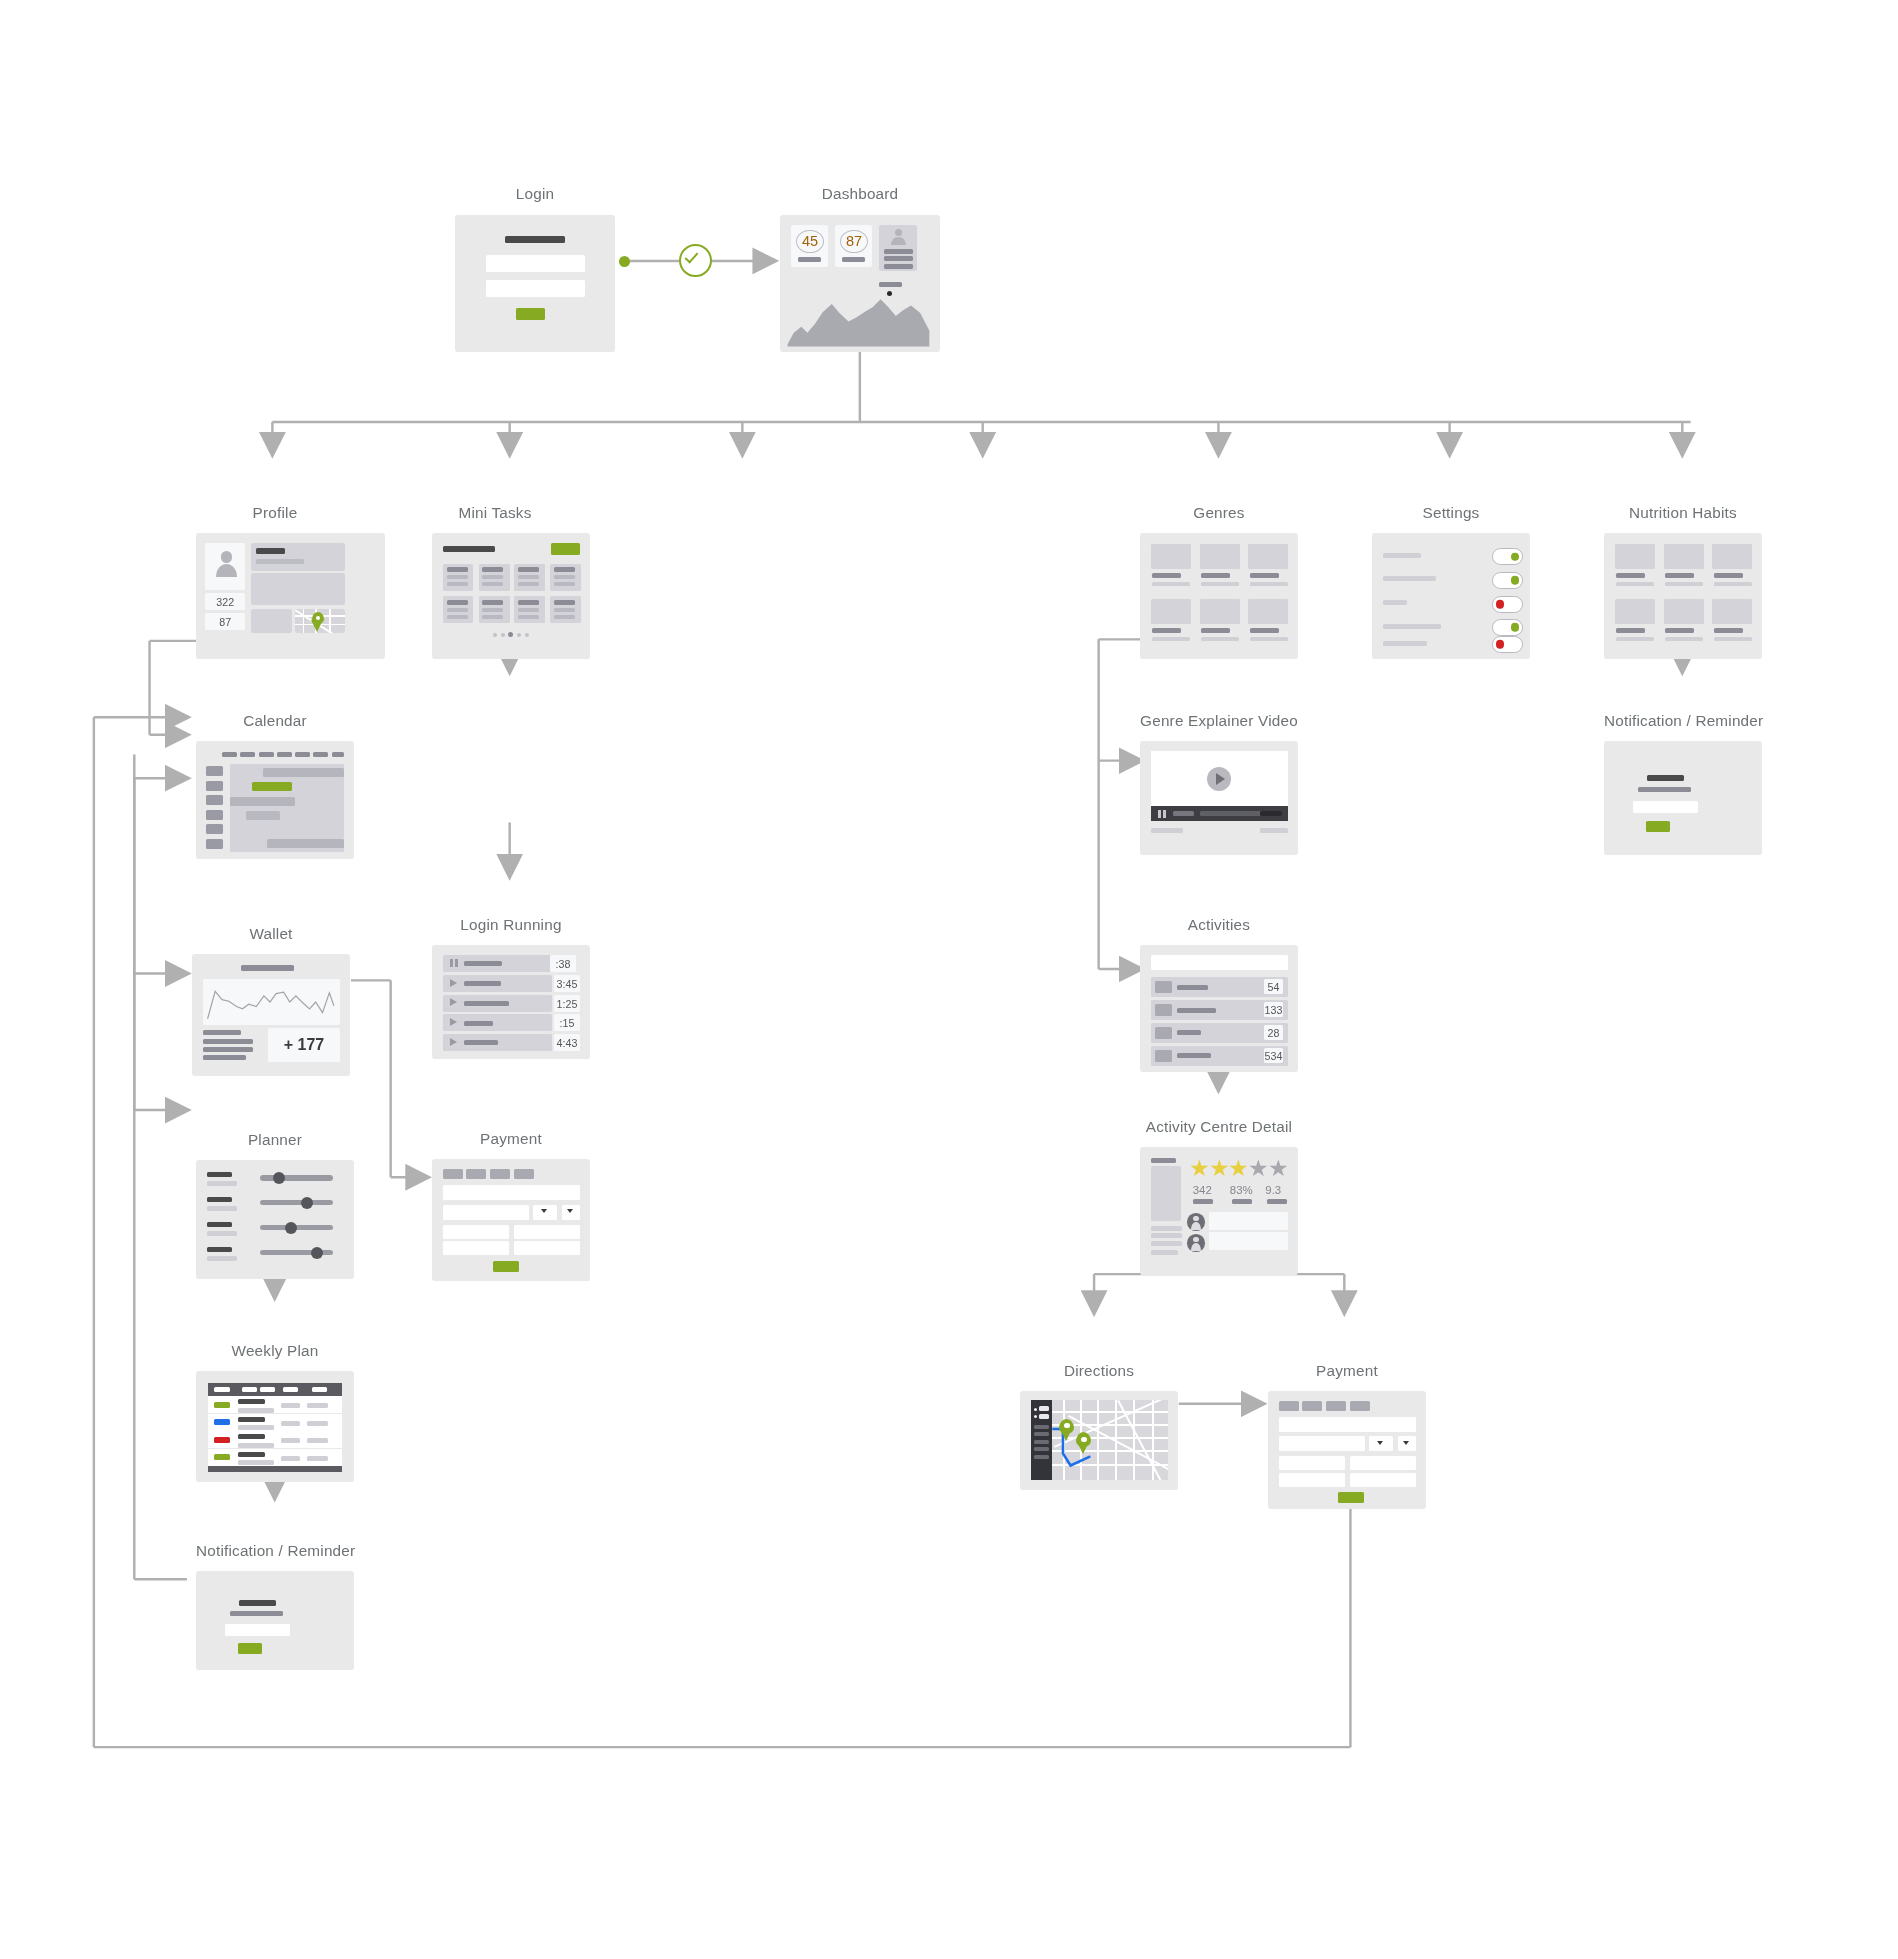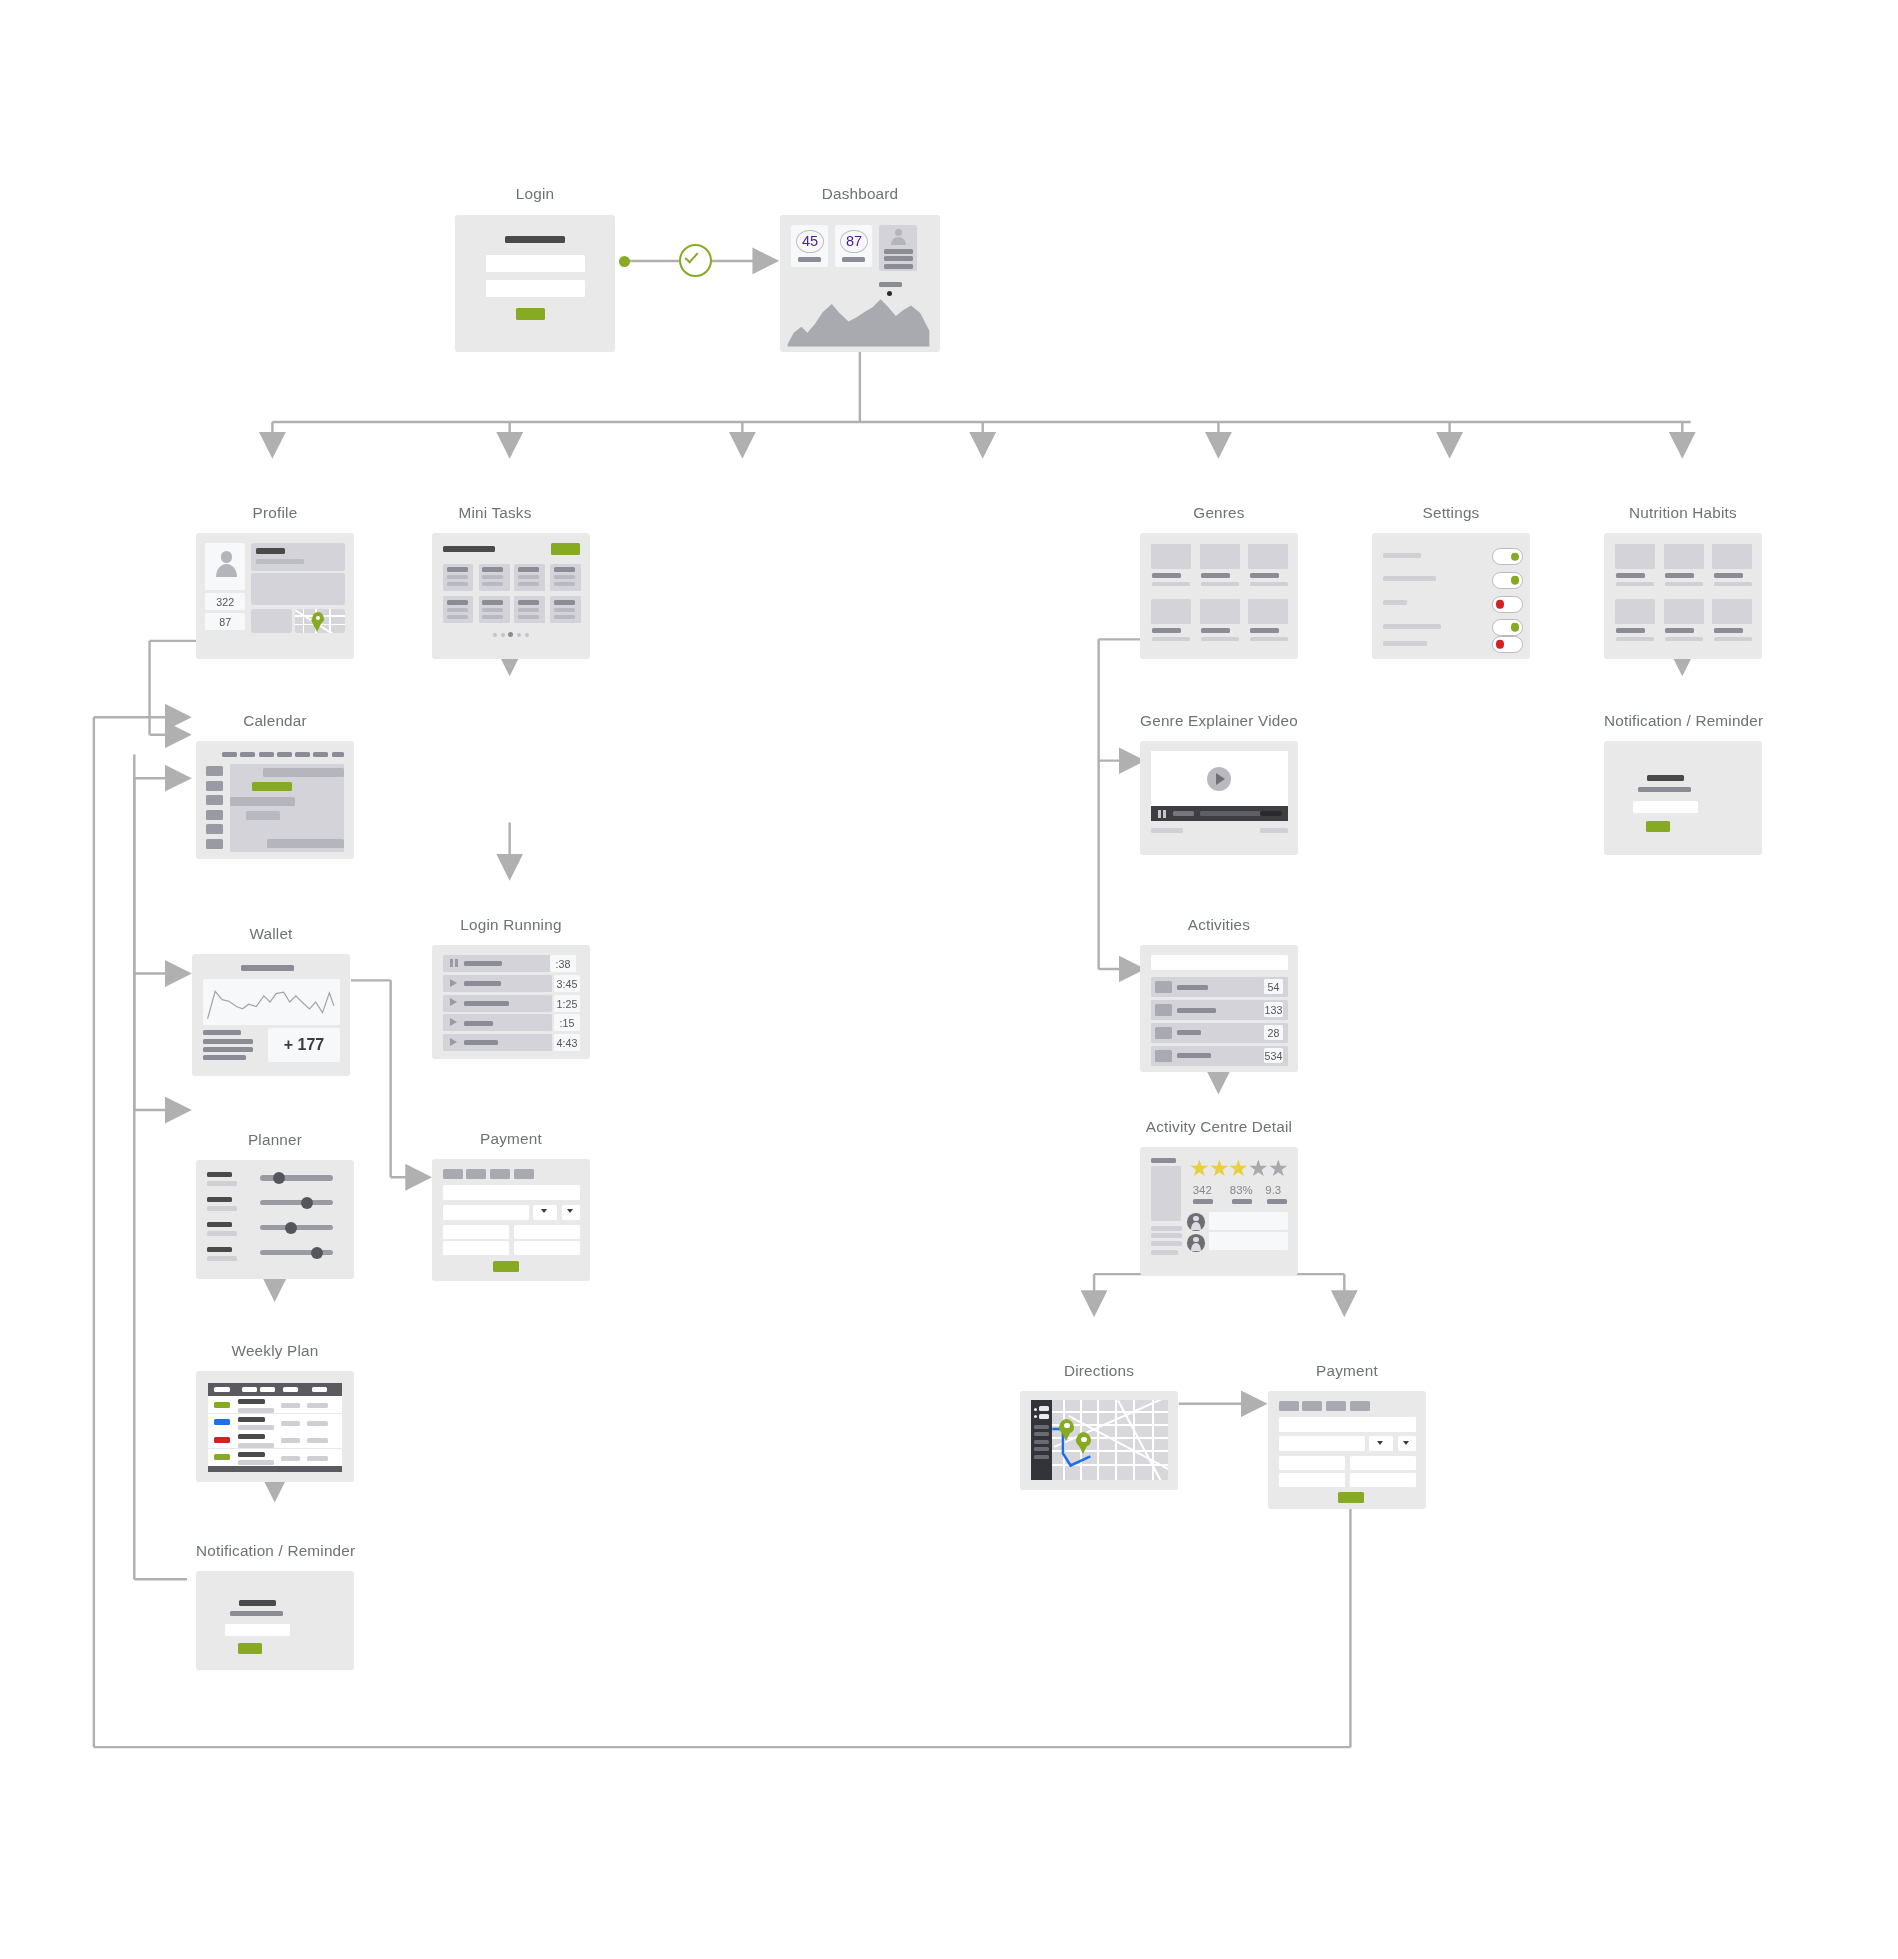--- a/index.html
+++ b/index.html
@@ -17,21 +17,21 @@
   .offwhite{background:#f7f8fa;}
   .dark{background:#4a4a4a;}
   .mid{background:#8c8c96;}
   .light{background:#d3d3d9;}
   .green{background:#86aa21;}
   .red{background:#d32020;}
   .blue{background:#1f6fe8;}
   .circletxt{
     position:absolute;border-radius:50%;border:1.5px solid #bdbdc4;
     display:flex;align-items:center;justify-content:center;
-    color:#4c1d95;font-size:14.5px;background:#f7f8fa;
+    color:#a16207;font-size:14.5px;background:#f7f8fa;
   }
   .valbox{
     position:absolute;background:#f7f8fa;border-radius:1.5px;
     display:flex;align-items:center;justify-content:center;
     color:#55555a;font-size:10.7px;
   }
   .bignum{
     position:absolute;background:#f7f8fa;border-radius:1.5px;
     display:flex;align-items:center;justify-content:center;
     color:#3c3c40;font-size:16px;font-weight:bold;
@@ -186,21 +186,21 @@
       <div class="bar mid" style="left:99px;top:67px;width:23px;height:5.3px;"></div>
       <div class="dot" style="left:107px;top:76px;width:5.3px;height:5.3px;background:#2a2a2e;"></div>
       <svg class="areachart" style="left:0;top:72px;width:160px;height:65px;" viewBox="0 0 210 85">
         <path d="M10,75 L18,60 L28,52 L36,60 L46,48 L56,33 L68,22 L78,34 L90,45 L100,40 L112,32 L122,26 L132,16 L142,26 L152,38 L162,30 L172,24 L184,34 L196,57 L196,78 L10,78 Z" fill="#a9a9b0"></path>
       </svg>
     </div>
   </div>
 
   <div class="node" style="left:196px;top:492px;width:158px;height:126px;">
     <div class="node-title" style="top:-29px;">Profile</div>
-    <div class="screen" style="left:0;top:0;width:158px;height:126px;">
+    <div class="screen" style="left:0;top:0;width:158px;height:126px;padding-left:31px;">
       <div class="avatar" style="left:9.2px;top:10px;width:40px;height:47px;"></div>
       <div class="person" style="left:20px;top:18.3px;width:20px;height:26px;background:none;">
         <div class="head" style="left:4.6px;top:0;width:11.4px;height:11.4px;"></div>
         <div class="body" style="left:0px;top:13px;width:20.6px;height:13px;"></div>
       </div>
       <div class="valbox" style="left:9.2px;top:60px;width:40px;height:17px;">322</div>
       <div class="valbox" style="left:9.2px;top:80px;width:40px;height:17px;">87</div>
 
       <div class="bar light" style="left:55px;top:10px;width:94px;height:27.5px;border-radius:2.3px;"></div>
       <div class="bar dark" style="left:60px;top:15.3px;width:29px;height:6.1px;"></div>

